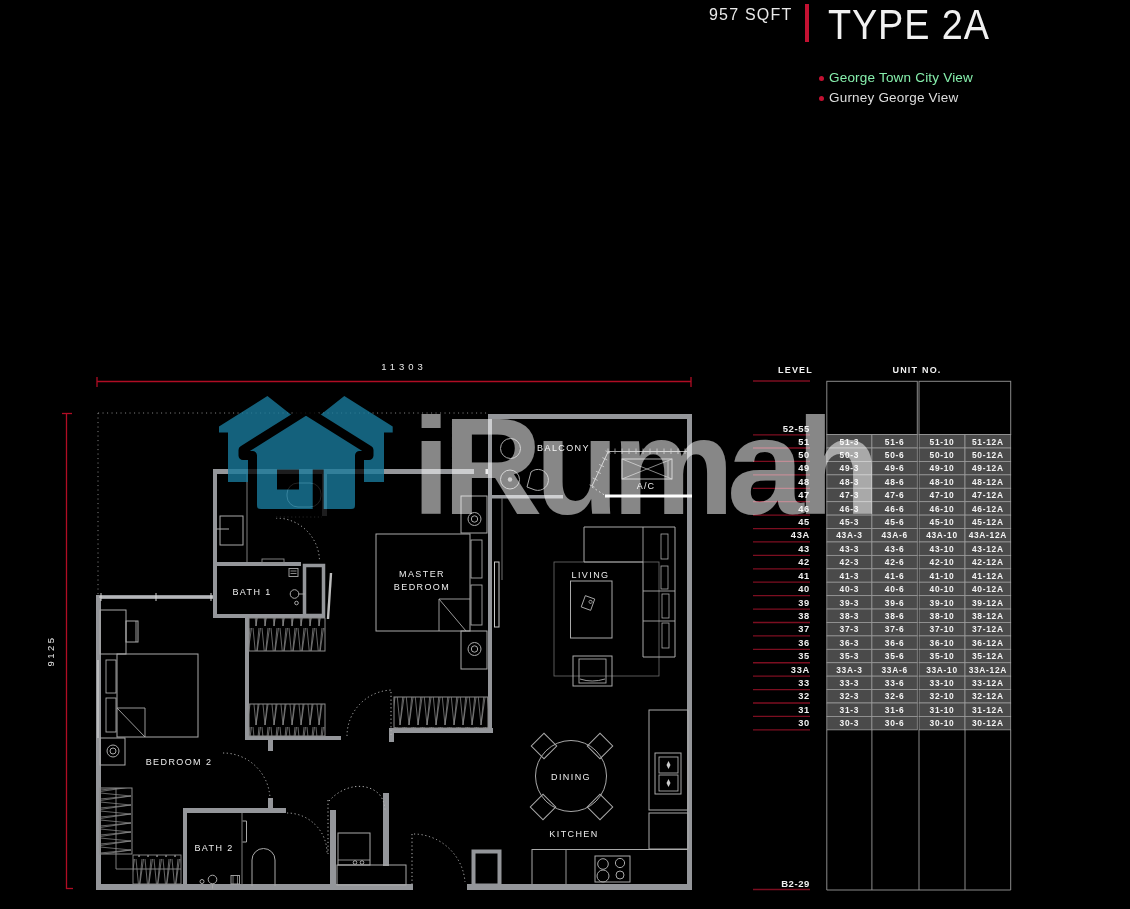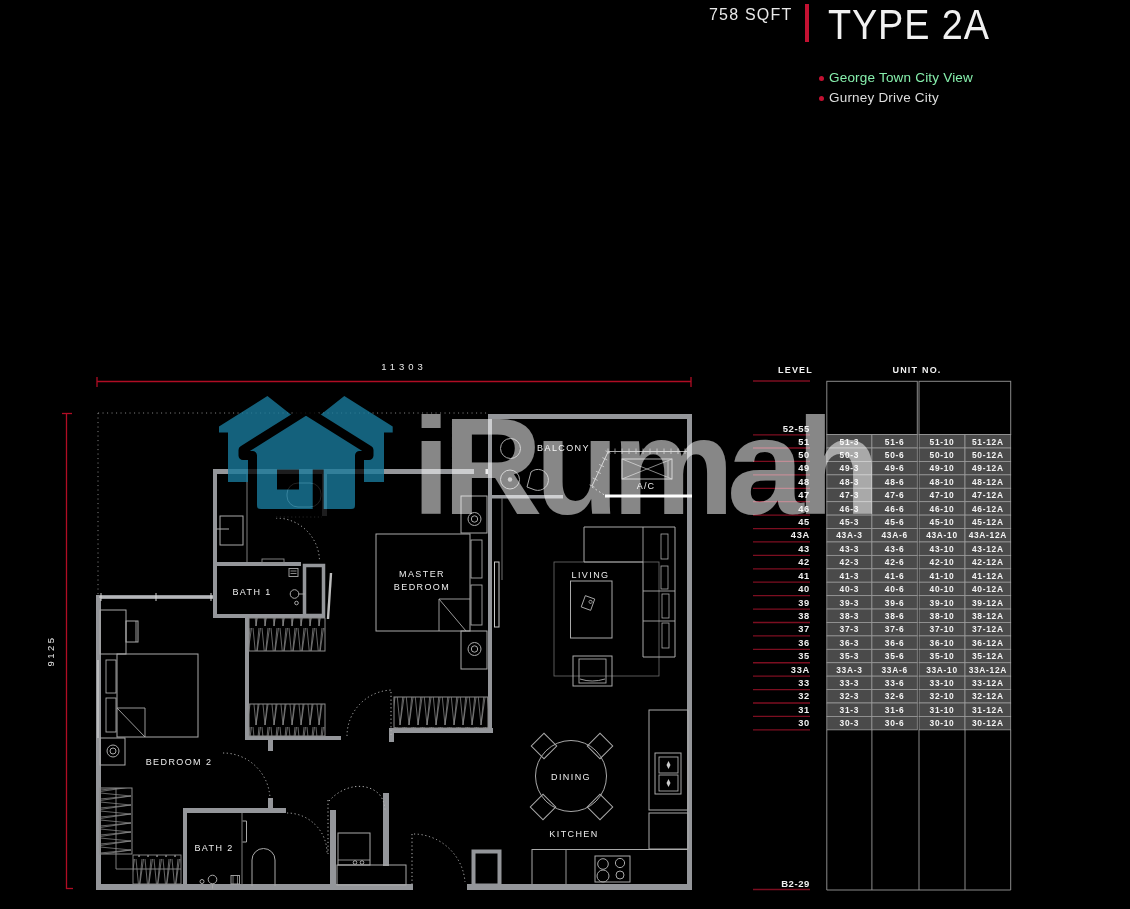--- a/index.html
+++ b/index.html
@@ -1,30 +1,30 @@
 <!DOCTYPE html>
 <html><head><meta charset="utf-8">
 <style>
 html,body{margin:0;padding:0;background:#000;}
 body{width:1130px;height:909px;position:relative;overflow:hidden;font-family:"Liberation Sans",sans-serif;}
 .abs{position:absolute;}
 </style></head>
 <body>
 
-<div class="abs" style="left:709px;top:6px;font-size:16px;letter-spacing:1.2px;color:#e9e9e9;">758 SQFT</div>
+<div class="abs" style="left:709px;top:6px;font-size:16px;letter-spacing:1.2px;color:#e9e9e9;">957 SQFT</div>
 
 <div class="abs" style="left:805px;top:4px;width:3.5px;height:38px;background:#c31132;"></div>
 
 <div class="abs" style="left:828px;top:1px;font-size:42px;letter-spacing:1px;color:#f1f1f1;transform:scaleX(0.9);transform-origin:0 0;">TYPE 2A</div>
 
 <div class="abs" style="left:818.5px;top:76px;width:5px;height:5px;border-radius:50%;background:#c31132;"></div>
 <div class="abs" style="left:829px;top:70px;font-size:13.5px;color:#86efac;letter-spacing:0.2px;">George Town City View</div>
 
 <div class="abs" style="left:818.5px;top:96px;width:5px;height:5px;border-radius:50%;background:#c31132;"></div>
-<div class="abs" style="left:829px;top:90px;font-size:13.5px;color:#dedede;letter-spacing:0.2px;">Gurney Drive City</div>
+<div class="abs" style="left:829px;top:90px;font-size:13.5px;color:#dedede;letter-spacing:0.2px;">Gurney George View</div>
 
 <svg class="abs" style="left:0;top:0;" width="1130" height="909" viewBox="0 0 1130 909">
 <defs>
 <pattern id="zz" width="9" height="33" patternUnits="userSpaceOnUse">
         <path d="M1,1 L4,32 L7,1 M4,32 L8.5,1" stroke="#909090" fill="none" stroke-width="0.7"></path>
       </pattern>
 <pattern id="zzh" width="33" height="9" patternUnits="userSpaceOnUse">
         <path d="M1,1 L32,4 L1,7 M32,4 L1,8.5" stroke="#909090" fill="none" stroke-width="0.7"></path>
       </pattern>
 </defs>

